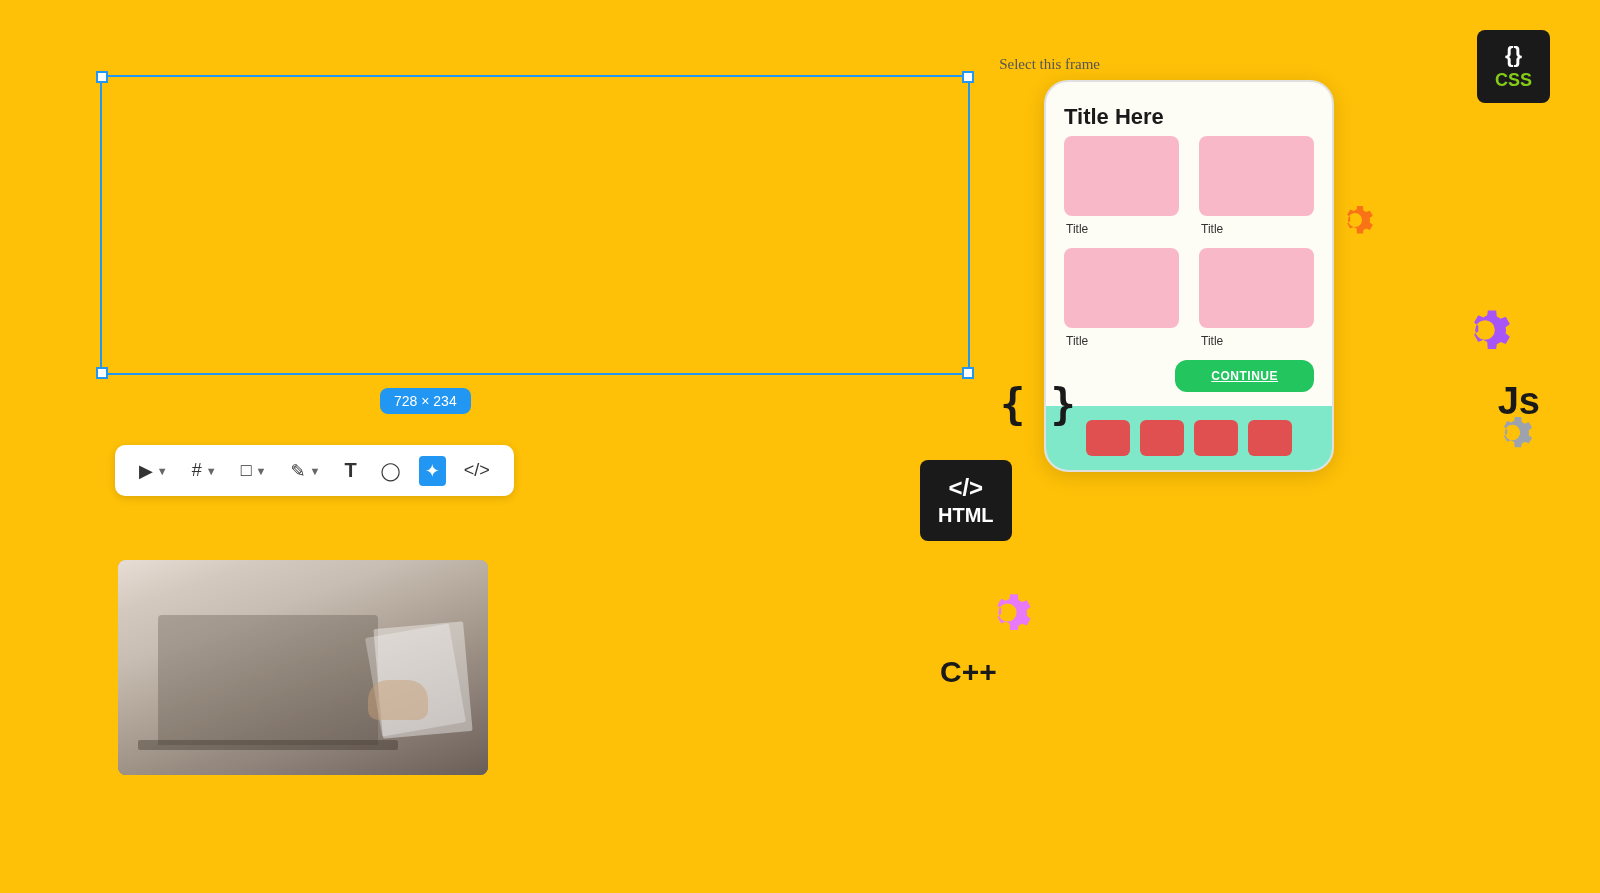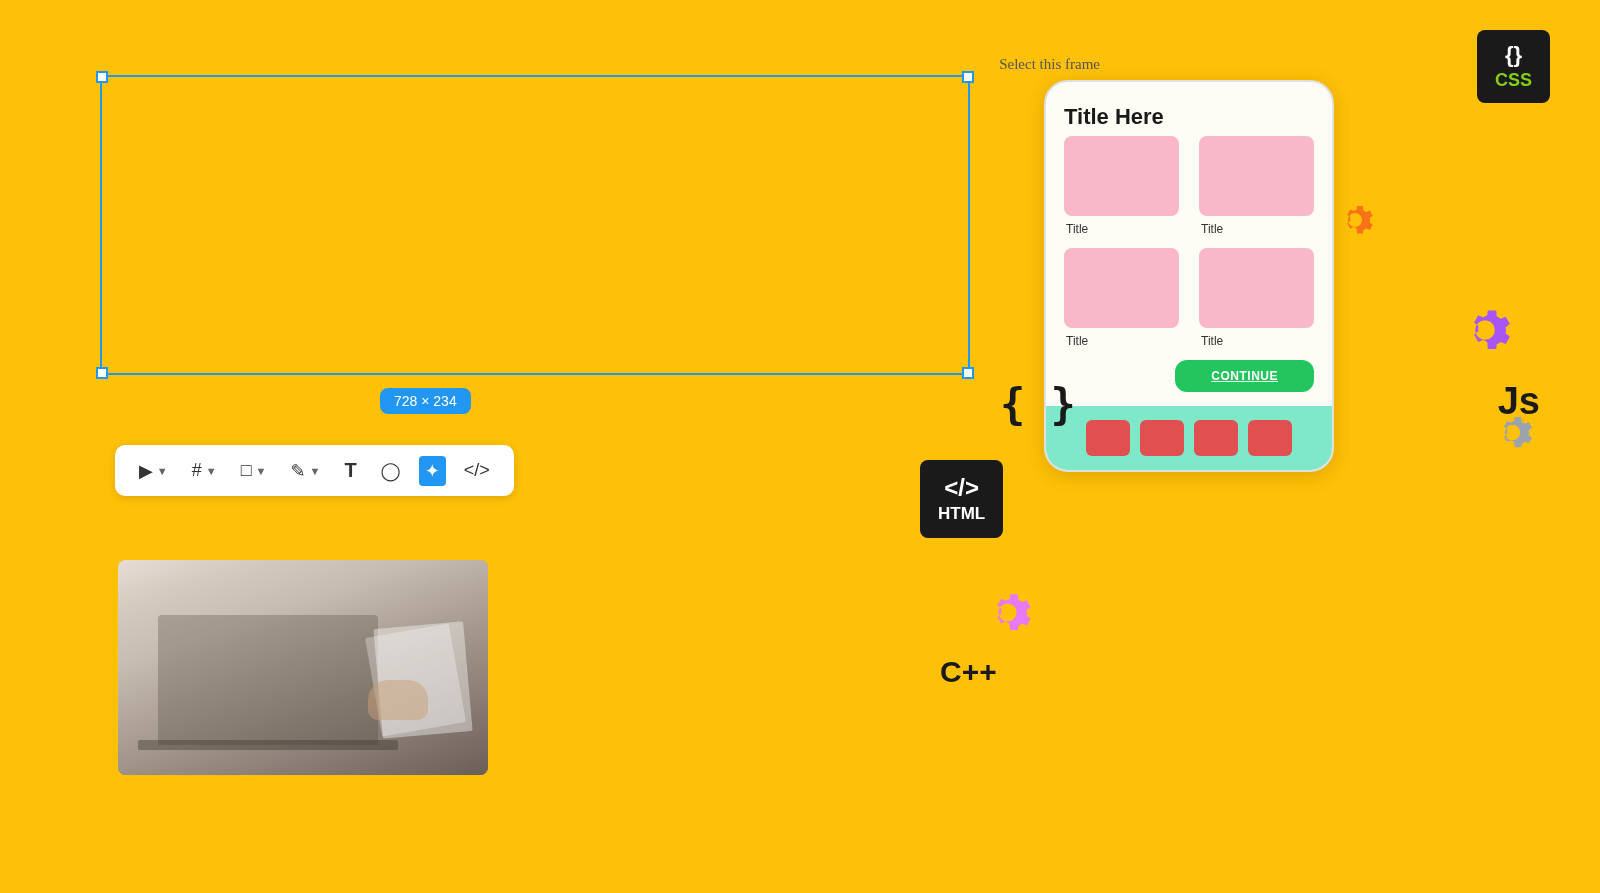--- a/index.html
+++ b/index.html
@@ -246,21 +246,21 @@
       display: flex;
       flex-direction: column;
       align-items: center;
       gap: 2px;
     }
     .html-tag {
       font-size: 24px;
       font-weight: 700;
     }
     .html-label {
-      font-size: 17px;
+      font-size: 20px;
       font-weight: 800;
       font-family: Arial, sans-serif;
     }
 
     
     .js-badge {
       position: absolute;
       top: 380px;
       right: 60px;
       display: flex;

